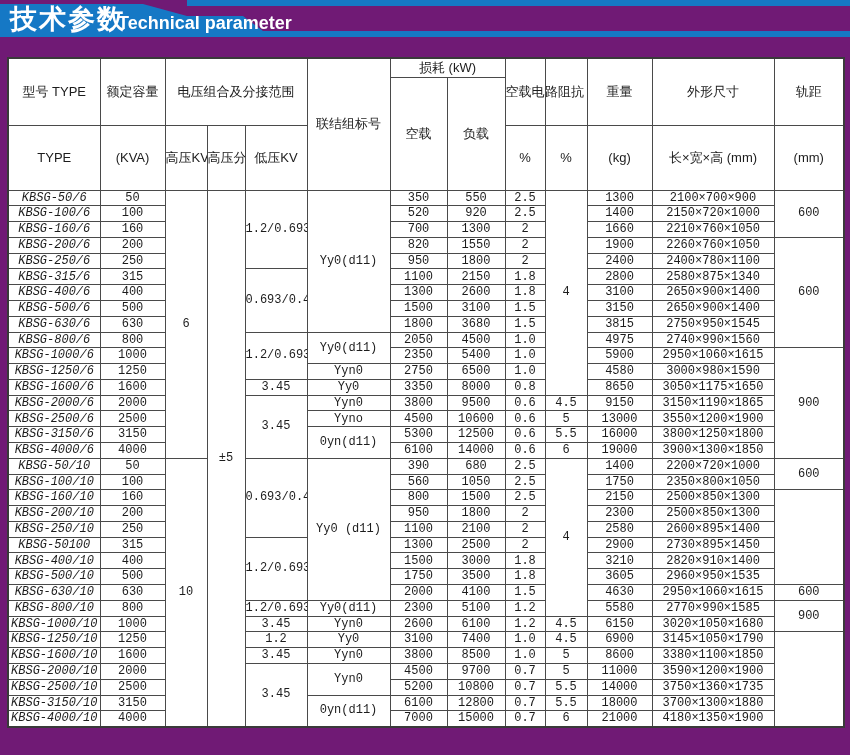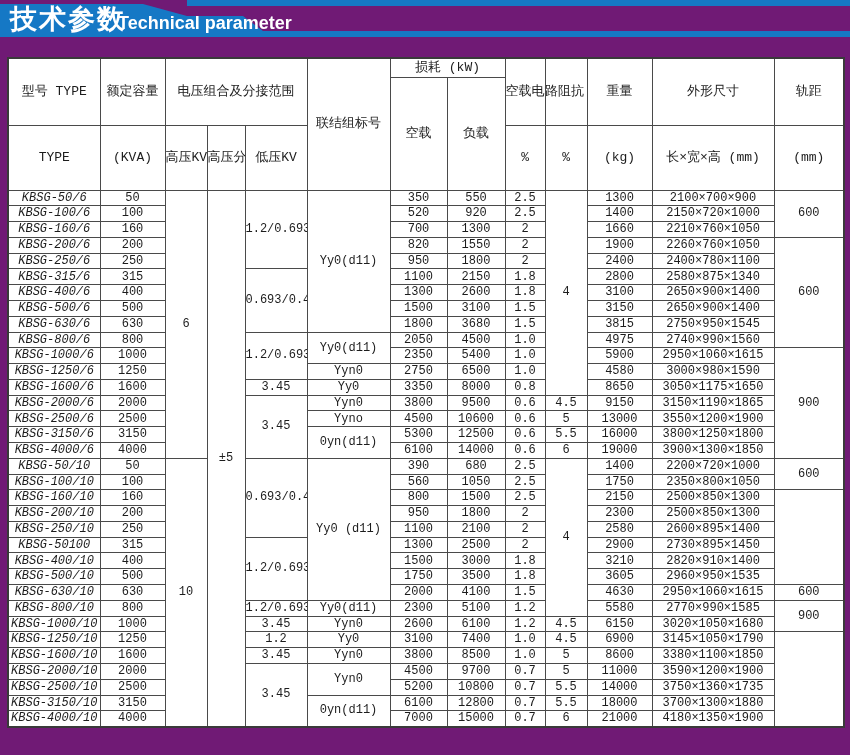--- a/index.html
+++ b/index.html
@@ -11,21 +11,21 @@
   .banner-title{position:absolute;left:10px;top:3px;color:#fff;font-size:27px;font-weight:bold;
         letter-spacing:2px;line-height:32px;white-space:nowrap;}
   .banner-sub{position:absolute;left:118px;top:14px;color:#fff;font-size:18px;font-weight:bold;
         line-height:18px;white-space:nowrap;}
   
   #spec-table{position:absolute;left:7px;top:57px;border-collapse:collapse;table-layout:fixed;
         width:836px;border:2px solid #3a3a3a;background:#fff;
         font-family:"Liberation Mono","Liberation Sans",monospace;color:#1c1c1c;}
   #spec-table td{border:1px solid #4a4a4a;text-align:center;vertical-align:middle;padding:0;
         font-size:12px;line-height:1.05;overflow:hidden;white-space:nowrap;}
-  #spec-table thead td{font-size:13px;font-family:Liberation Mono, monospace;}
+  #spec-table thead td{font-size:13px;font-family:Liberation Sans, sans-serif;}
   tr.h1{height:19px;} tr.h2{height:48px;} tr.h3{height:65px;padding-left:26px;}
   tbody tr{height:15.79px;}
   td.wrap{white-space:normal;line-height:1.25;}
   td.clip-r{overflow:hidden;}
   .shift-l{display:inline-block;white-space:nowrap;margin-left:-16px;}
   td[data-name="cell-model"]{letter-spacing:0;font-style:italic;}
 </style>
 </head>
 <body>
 

